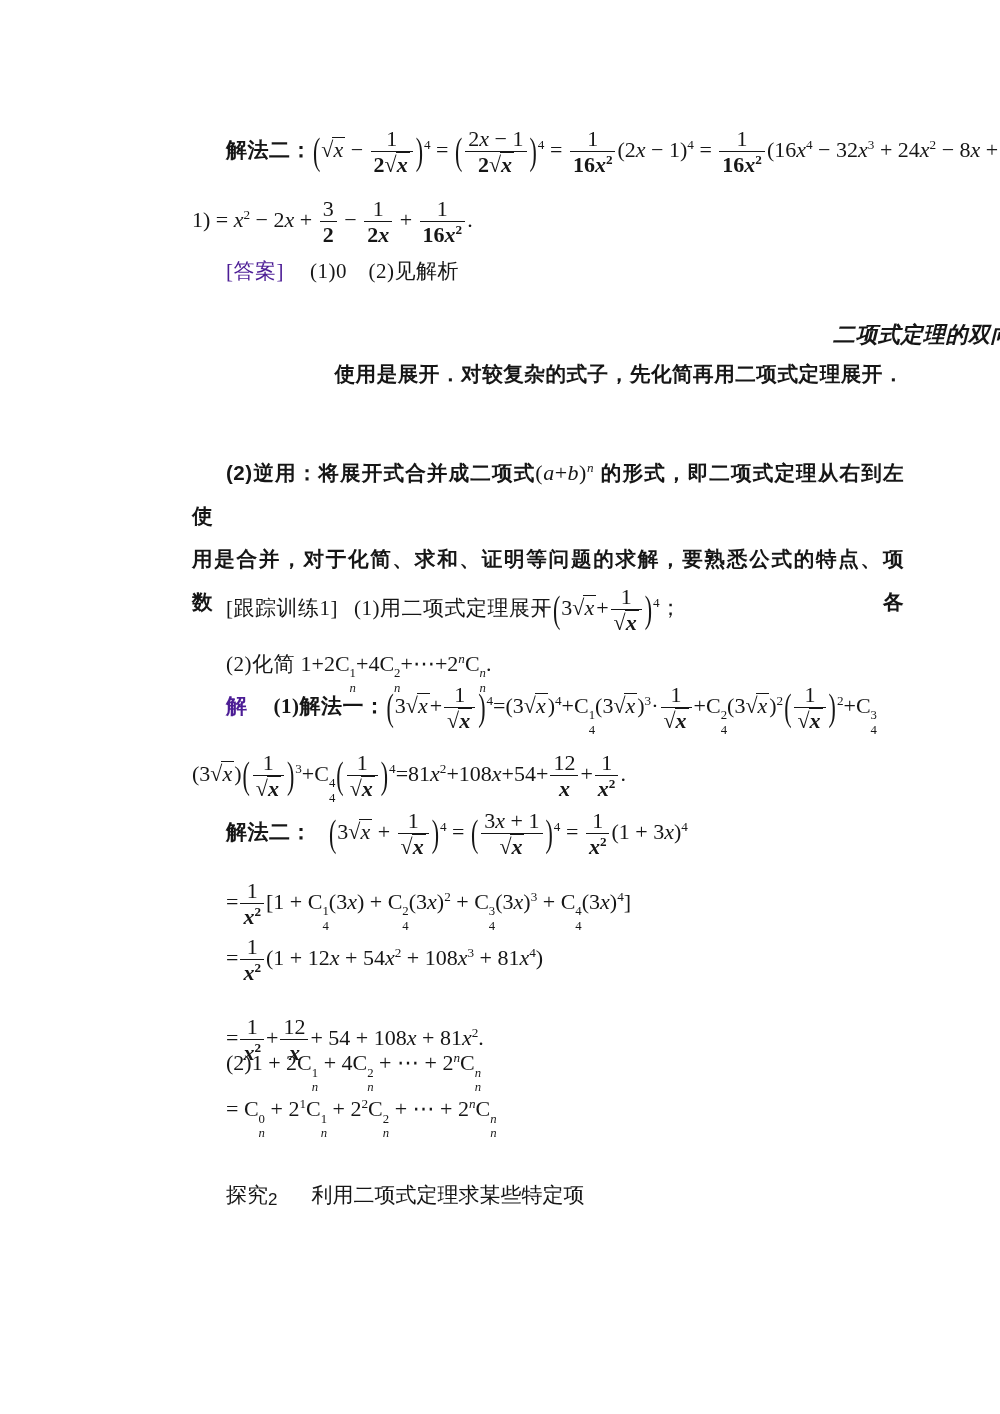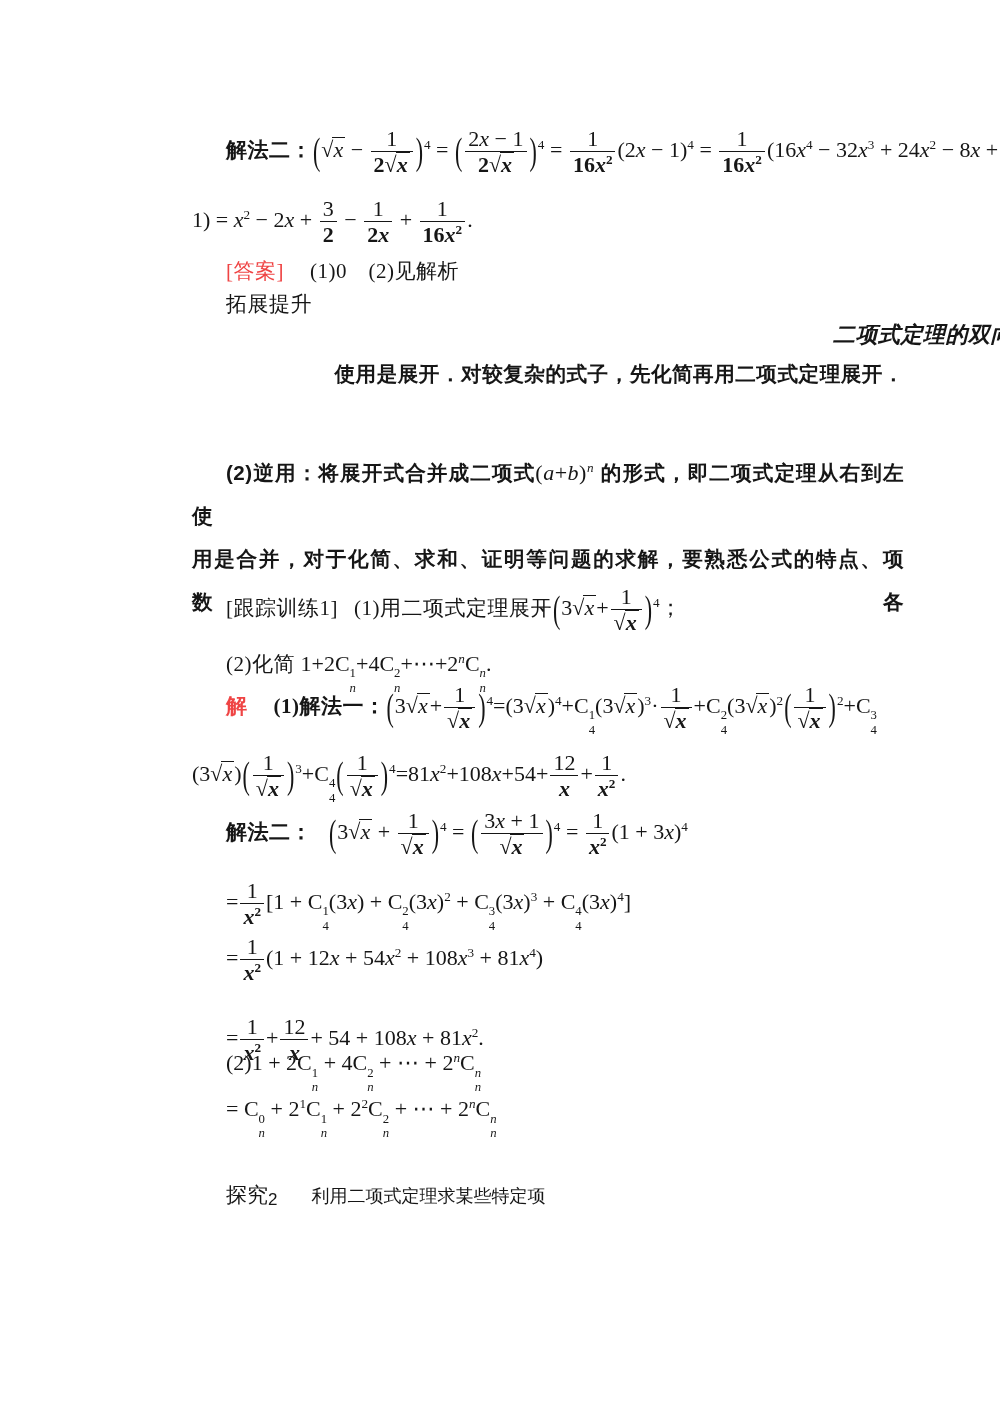--- a/index.html
+++ b/index.html
@@ -4,21 +4,21 @@
 <style>
   html,body{margin:0;padding:0;background:#fff;}
   .page{position:relative;width:1000px;height:1414px;background:#ffffff;
         font-family:"Liberation Sans",sans-serif;color:#161616;overflow:hidden;margin-left:42px;}
   .blk{position:absolute;left:150px;width:712px;white-space:nowrap;}
   .ind{left:184px;}
   .center{left:16px;width:1000px;text-align:right;font-style:italic;}
   
   .cn-b{font-weight:700;font-size:21px;letter-spacing:.5px;}
   .cn-r{font-weight:400;font-size:21px;font-family:"Liberation Serif",serif;letter-spacing:.5px;}
-  .red{color:#ef4444;}
+  .red{color:#4c1d95;}
   
   .fm{font-family:"Liberation Serif",serif;font-size:22px;font-weight:400;}
   .fm i{font-style:italic;font-family:"Liberation Serif",serif;}
   sup{font-size:.6em;}
   .fr{display:inline-block;vertical-align:middle;text-align:center;margin:0 2px;line-height:1.15;}
   .fr>span{display:block;padding:0 3px;}
   .fr .d{border-top:1.4px solid #161616;font-weight:bold;}
   .sq{white-space:nowrap;}
   .sq .r{display:inline-block;border-top:1.4px solid #161616;line-height:1.05;padding:0 2px 0 1px;margin-left:-1px;}
   .bp{display:inline-block;transform:scaleY(1.75);vertical-align:middle;font-weight:400;padding:0 1px;}
@@ -44,23 +44,20 @@
   </div>
 
   <div class="blk fm" style="top:196px">
     <span>1) = <i>x</i><sup>2</sup> − 2<i>x</i> + <span class="fr"><span>3</span><span class="d">2</span></span> − <span class="fr"><span>1</span><span class="d">2<i>x</i></span></span> + <span class="fr"><span>1</span><span class="d">16<i>x</i><sup>2</sup></span></span>.</span>
   </div>
 
   <div class="blk ind tline" style="top:256px">
     <span class="cn-r red">[答案]</span><span class="gap-m"></span><span class="cn-r">(1)0　(2)见解析</span>
   </div>
 
-  <div class="blk ind tline" style="top:289px">
-    <span class="cn-r">拓展提升</span>
-  </div>
 
   <div class="blk center tline" style="top:320px">
     <span class="cn-b" style="font-size:22px">二项式定理的双向功能</span>
   </div>
 
   <div class="blk cn-b" style="top:352px;font-size:20.6px;white-space:normal">
     <div class="pline">使用是展开．对较复杂的式子，先化简再用二项式定理展开．</div>
   </div>
 
   <div class="blk cn-b" style="top:446px;font-size:20.6px;white-space:normal">
@@ -153,16 +150,16 @@
           </span></span> + 2<sup>2</sup><span class="cb">C<span class="cs">
             <span>2</span>
             <span class="it">n</span>
           </span></span> + ⋯ + 2<sup><i>n</i></sup><span class="cb">C<span class="cs">
             <span class="it">n</span>
             <span class="it">n</span>
           </span></span></span>
   </div>
 
   <div class="blk ind tline" style="top:1180px">
-    <span style="font-size:21px">探究</span><span class="exp-num">2</span><span class="gap-l"></span><span style="font-size:18px">利用二项式定理求某些特定项</span>
+    <span style="font-size:21px">探究</span><span class="exp-num">2</span><span class="gap-l"></span><span style="font-size:21px">利用二项式定理求某些特定项</span>
   </div>
 
 </div>
 
 </body></html>

